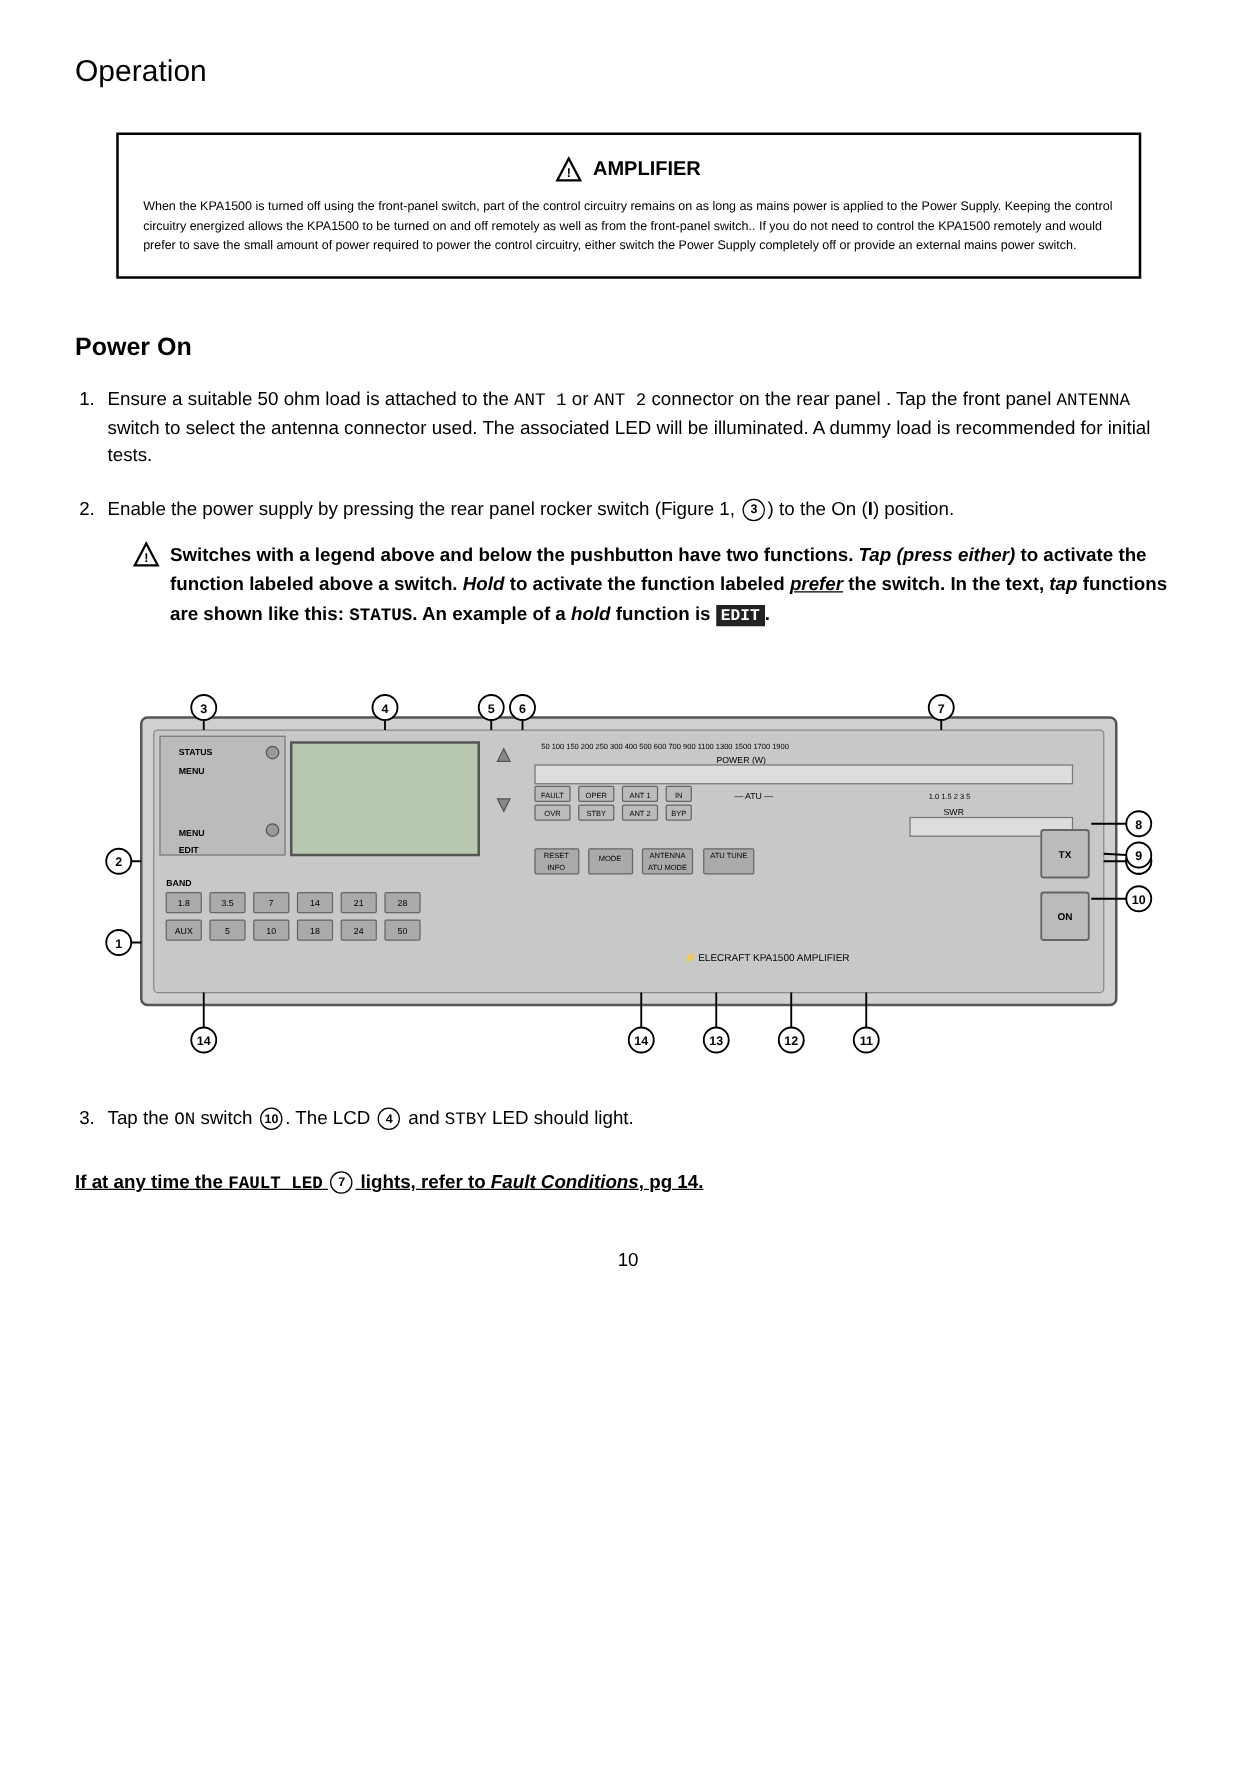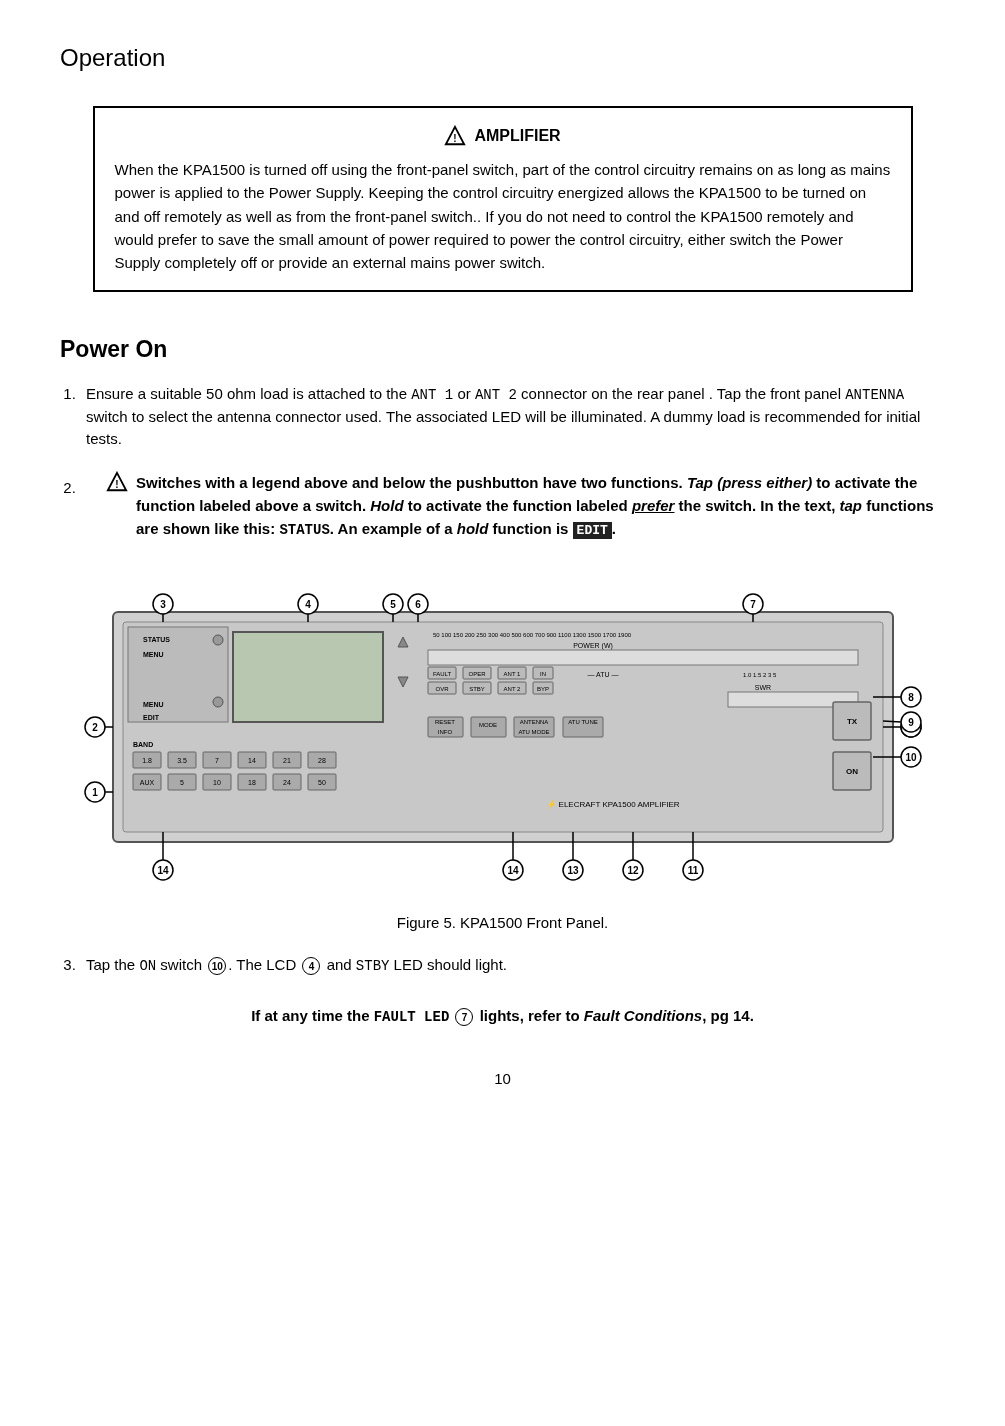--- a/index.html
+++ b/index.html
@@ -34,25 +34,25 @@
       align-items: center;
       justify-content: center;
       gap: 8px;
     }
     .warning-triangle {
       width: 22px;
       height: 22px;
       display: inline-block;
     }
     .important-body {
-      font-size: 15px;
+      font-size: 10px;
       line-height: 1.55;
     }
     h2.section-title {
-      font-size: 23px;
+      font-size: 20px;
       font-weight: bold;
       margin-top: 40px;
       margin-bottom: 16px;
     }
     ol.main-list {
       padding-left: 20px;
     }
     ol.main-list > li {
       margin-bottom: 20px;
       padding-left: 6px;
@@ -139,20 +139,24 @@
 
   <li>
     <span>
       Ensure a suitable 50 ohm load is attached to the <span class="mono">ANT 1</span> or  <span class="mono">ANT 2</span> connector on the rear panel .
       Tap the front panel <span class="mono">ANTENNA</span> switch to select the antenna connector used. The associated LED
       will be illuminated. A dummy load is recommended for initial tests.
     </span>
   </li>
 
   <li>
+    <span>
+      Enable the power supply by pressing the rear panel rocker switch (Figure 1,&nbsp;<span class="circled">3</span>) to the On (<span class="bold"><b>I</b></span>)
+      position.
+    </span>
 
     
     <div class="note-box">
       <svg class="warning-triangle" viewBox="0 0 24 24" style="min-width:22px;min-height:22px;">
         <polygon points="12,2 22,21 2,21" fill="none" stroke="#000" stroke-width="2"></polygon>
         <text x="12" y="18" text-anchor="middle" font-size="11" font-weight="bold" fill="#000">!</text>
       </svg>
       <div class="note-text">
         <b>Switches with a legend above and below the pushbutton have two
         functions. <i>Tap (press either)</i> to activate the function labeled above a switch.
@@ -336,28 +340,27 @@
 
     <circle cx="560" cy="308" r="10" fill="white" stroke="black" stroke-width="1.5"></circle>
     <text x="560" y="312" font-size="10" text-anchor="middle" font-family="Arial" font-weight="bold">12</text>
     <line x1="560" y1="270" x2="560" y2="298" stroke="black" stroke-width="1.5"></line>
 
     <circle cx="620" cy="308" r="10" fill="white" stroke="black" stroke-width="1.5"></circle>
     <text x="620" y="312" font-size="10" text-anchor="middle" font-family="Arial" font-weight="bold">11</text>
     <line x1="620" y1="270" x2="620" y2="298" stroke="black" stroke-width="1.5"></line>
   </svg>
 
-  <div class="figure-caption">Figure 5. KPA1500 Front Panel.</div>
 </div>
 
 <ol class="main-list" start="3">
   <li>
     <span>
       Tap the <span class="mono">ON</span> switch <span class="circled">10</span>. The LCD <span class="circled">4</span> and <span class="mono">STBY</span> LED should light.
     </span>
   </li>
 </ol>
 
-<div style="margin: 28px 0 28px 0; text-align: center;">
+<div style="margin: 28px 0 28px 0; text-align: left; text-decoration: underline;">
   <b>If at any time the <span class="mono">FAULT LED</span> <span class="circled">7</span> lights, refer to <i>Fault Conditions</i>, pg 14.</b>
 </div>
 
 <div class="page-number">10</div>
 
 </body></html>

